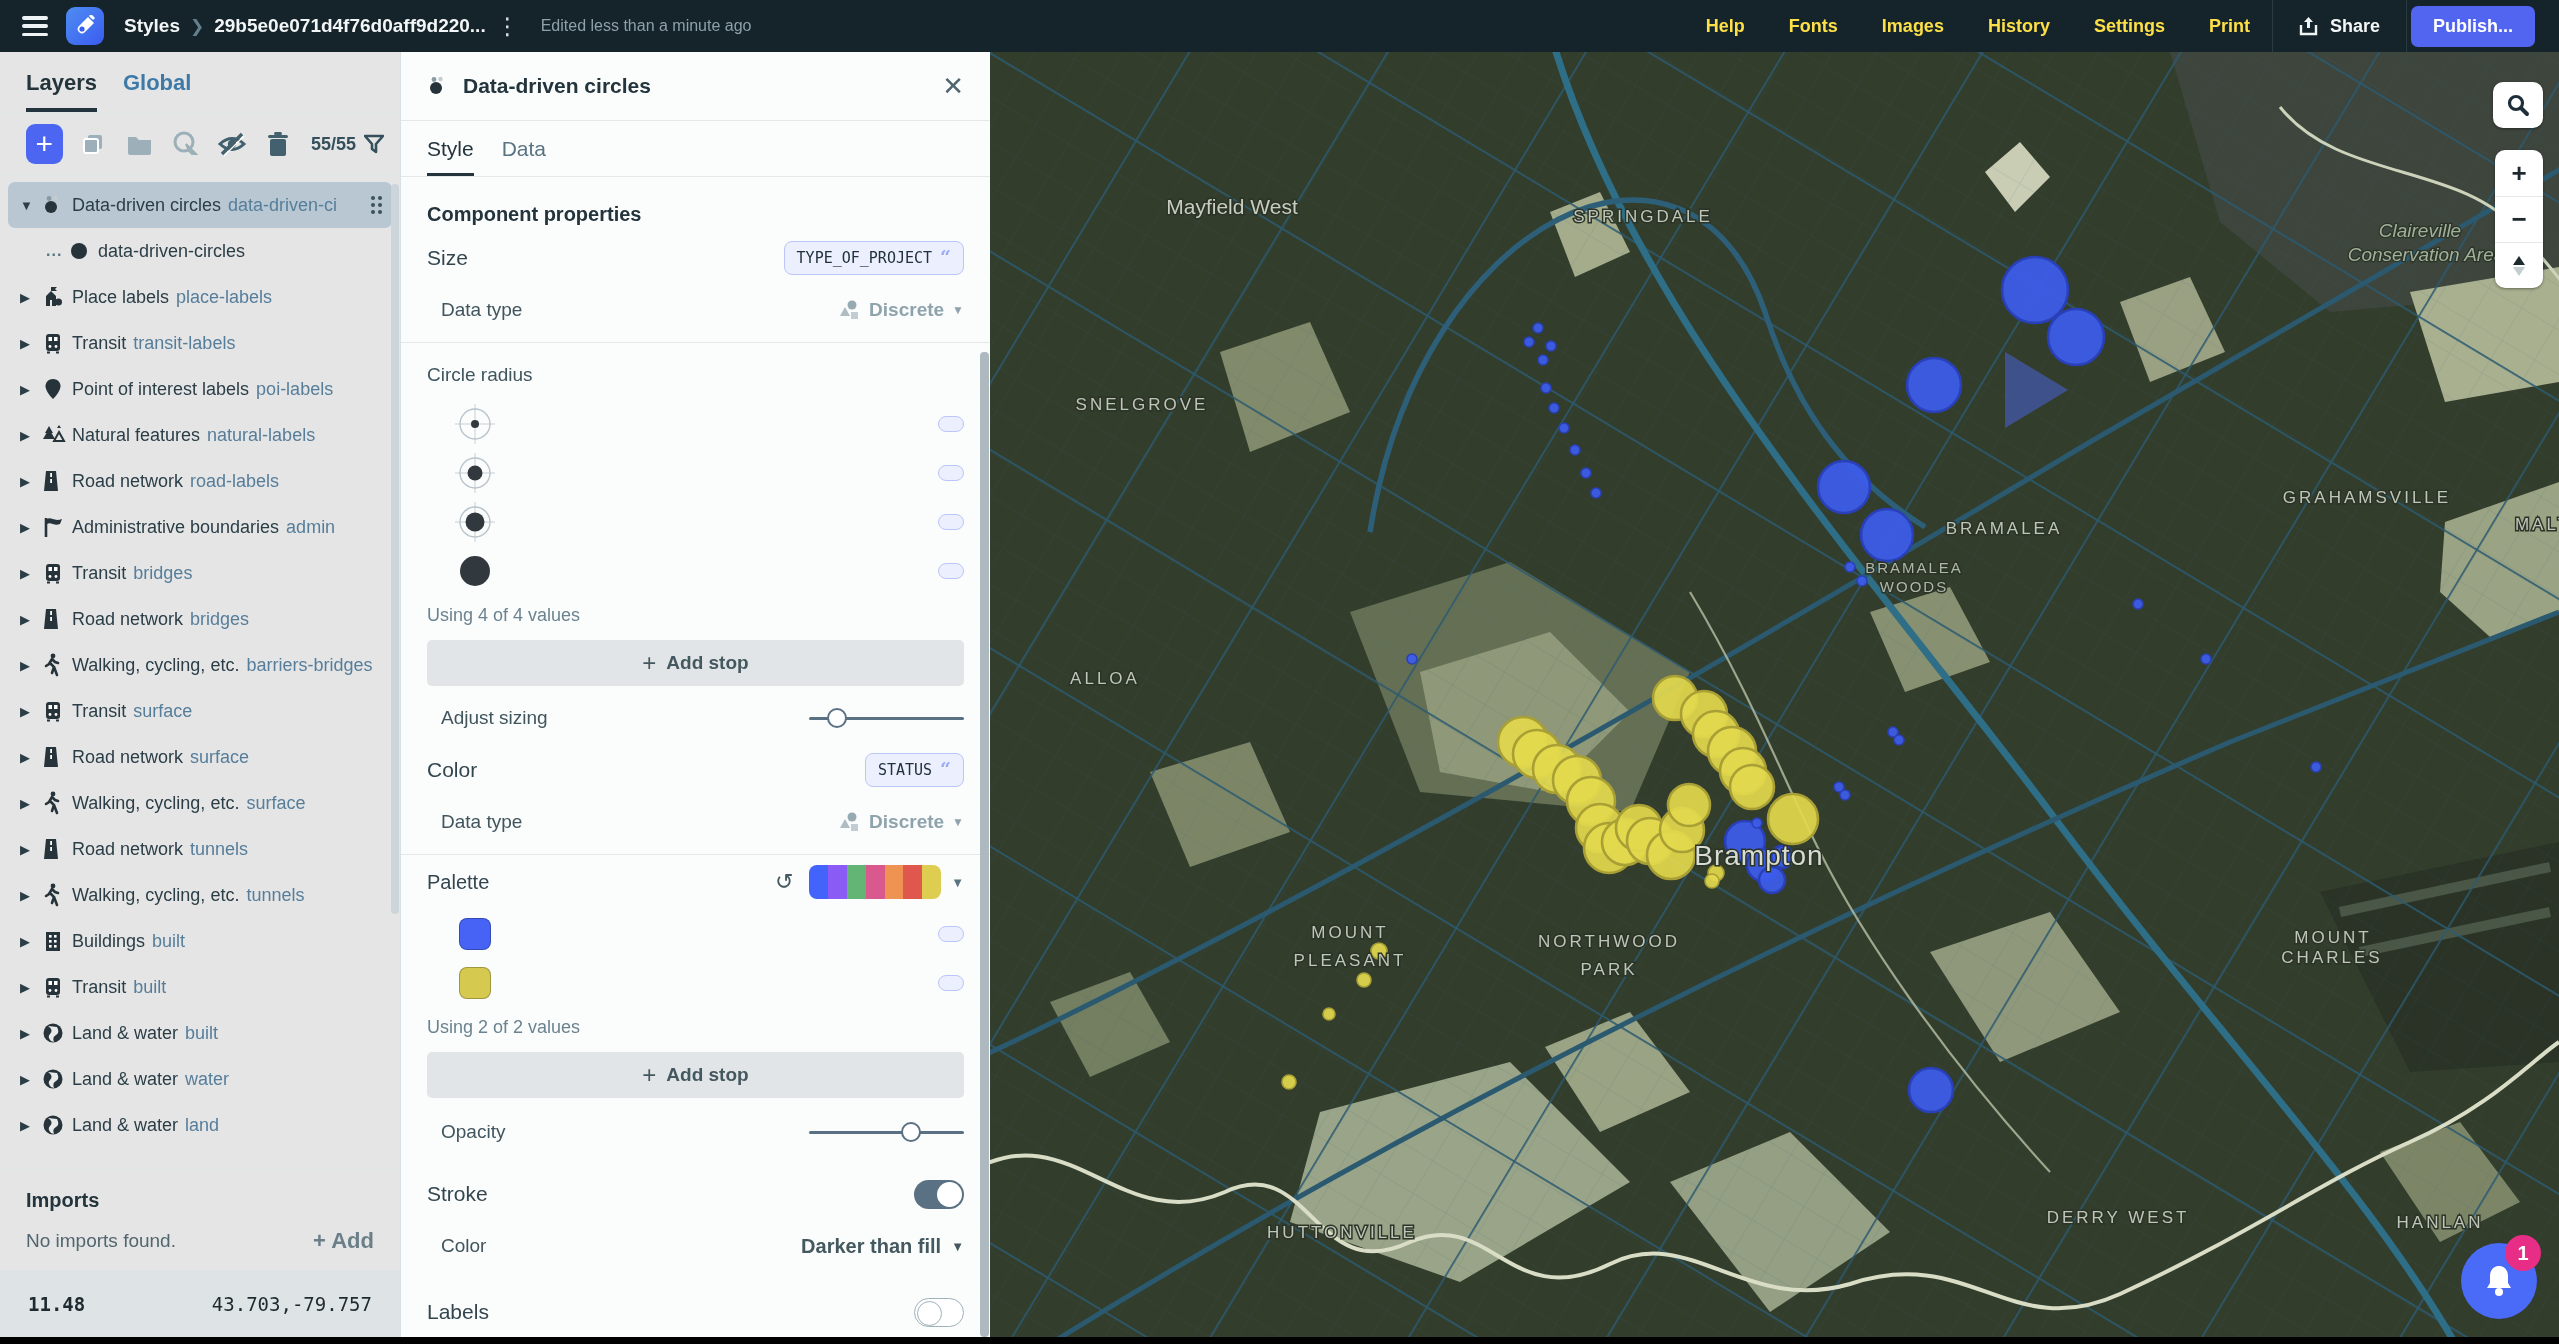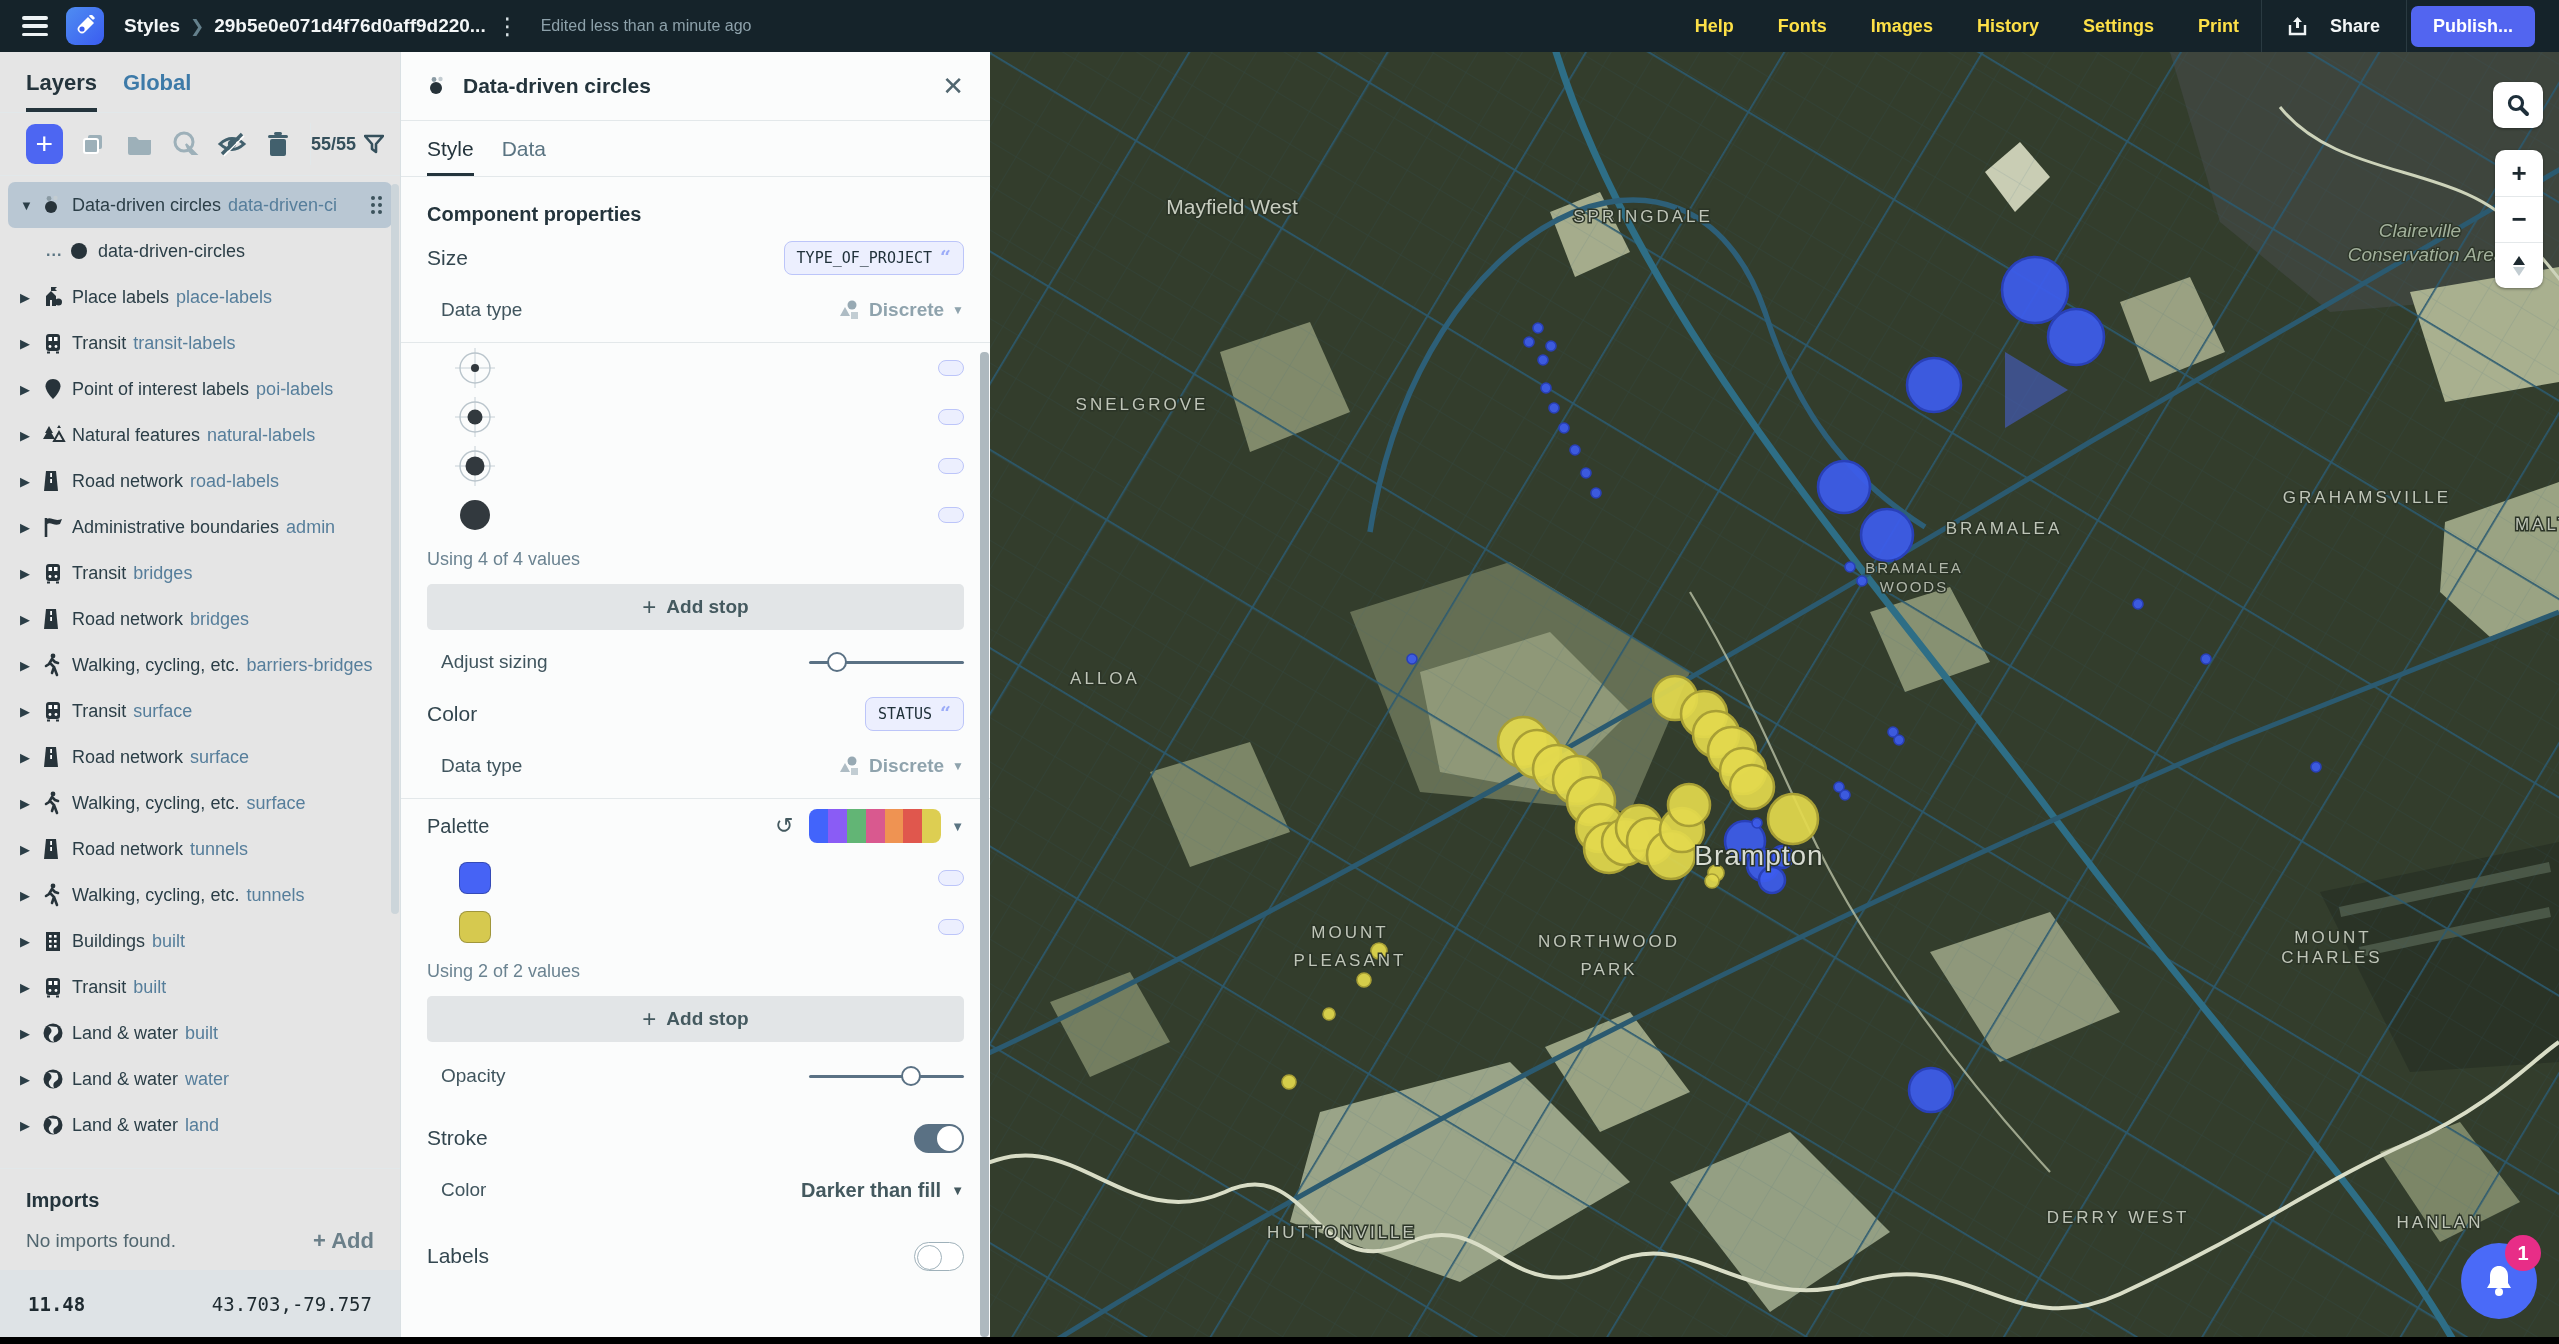--- a/index.html
+++ b/index.html
@@ -12,21 +12,21 @@
   .hamburger { width:26px; height:20px; margin:0 18px 0 22px; display:flex; flex-direction:column; justify-content:space-between; cursor:pointer; }
   .hamburger span { height:3.5px; background:#eef3f5; border-radius:2px; }
   .logo { width:38px; height:38px; border-radius:9px; background:linear-gradient(135deg,#4f8df2,#3a5cf0); display:flex; align-items:center; justify-content:center; margin-right:20px; }
   .crumb { font-weight:700; font-size:19px; }
   .crumb-sep { color:#64808c; margin:0 10px; font-size:17px; }
   .kebab { color:#d7e0e4; font-size:23px; margin:0 14px 0 10px; letter-spacing:0; cursor:pointer; line-height:1; }
   .edited { color:#8da1aa; font-size:16px; margin-left:8px; }
   .topnav { margin-left:auto; display:flex; align-items:center; height:100%; }
   .topnav .navitem { font-weight:700; font-size:18px; color:#fde047; padding:0 22px; cursor:pointer; }
   .nav-div { width:1px; height:52px; background:#2a3a41; }
-  .share { display:flex; align-items:center; gap:23px; font-weight:700; font-size:18px; padding:0 26px; cursor:pointer; }
+  .share { display:flex; align-items:center; gap:12px; font-weight:700; font-size:18px; padding:0 26px; cursor:pointer; }
   .publish { margin:0 24px 0 4px; background:#5265f0; color:#fff; font-weight:700; font-size:18px;
              border:none; border-radius:7px; padding:10px 22px; cursor:pointer; }
 
   .main { flex:1; display:flex; min-height:0; }
 
   
   .sidebar { width:400px; flex:0 0 400px; background:#e5e5e5; display:flex; flex-direction:column; position:relative; }
   .side-tabs { padding:18px 26px 0 26px; display:flex; gap:26px; }
   .side-tab { font-size:22px; font-weight:700; padding-bottom:12px; cursor:pointer; }
   .side-tab.active { color:#24343c; border-bottom:4px solid #24343c; }
@@ -549,20 +549,23 @@
                 <path d="M3 18 L8 9 L13 18 Z" fill="#aebcc4"></path>
                 <rect x="14" y="14" width="7" height="7" fill="#c2cdd3"></rect>
             </svg>
             <span>Discrete</span>
               <span class="dd">▼</span>
           </span>
         </div>
 
         <div class="pdivider" style="margin-top:6px;"></div>
 
+        <div class="prop-row" style="min-height:48px; margin-top:8px;">
+          <span class="prop-label sub slate" style="padding-left:0; font-size:19px;">Circle radius</span>
+        </div>
 
         <div id="radius-stops">
             <div class="stop-row">
               <span class="stop-num"></span>
               <span class="stop-prev">
                 <svg width="44" height="44" viewBox="0 0 44 44">
                   <line x1="22" y1="2" x2="22" y2="42" stroke="#c6d0d6" stroke-width="1"></line>
                   <line x1="2" y1="22" x2="42" y2="22" stroke="#c6d0d6" stroke-width="1"></line>
                   <circle cx="22" cy="22" r="15" fill="none" stroke="#b9c4cb" stroke-width="1.4"></circle>
                   <circle cx="22" cy="22" r="4" fill="#32393e"></circle>

